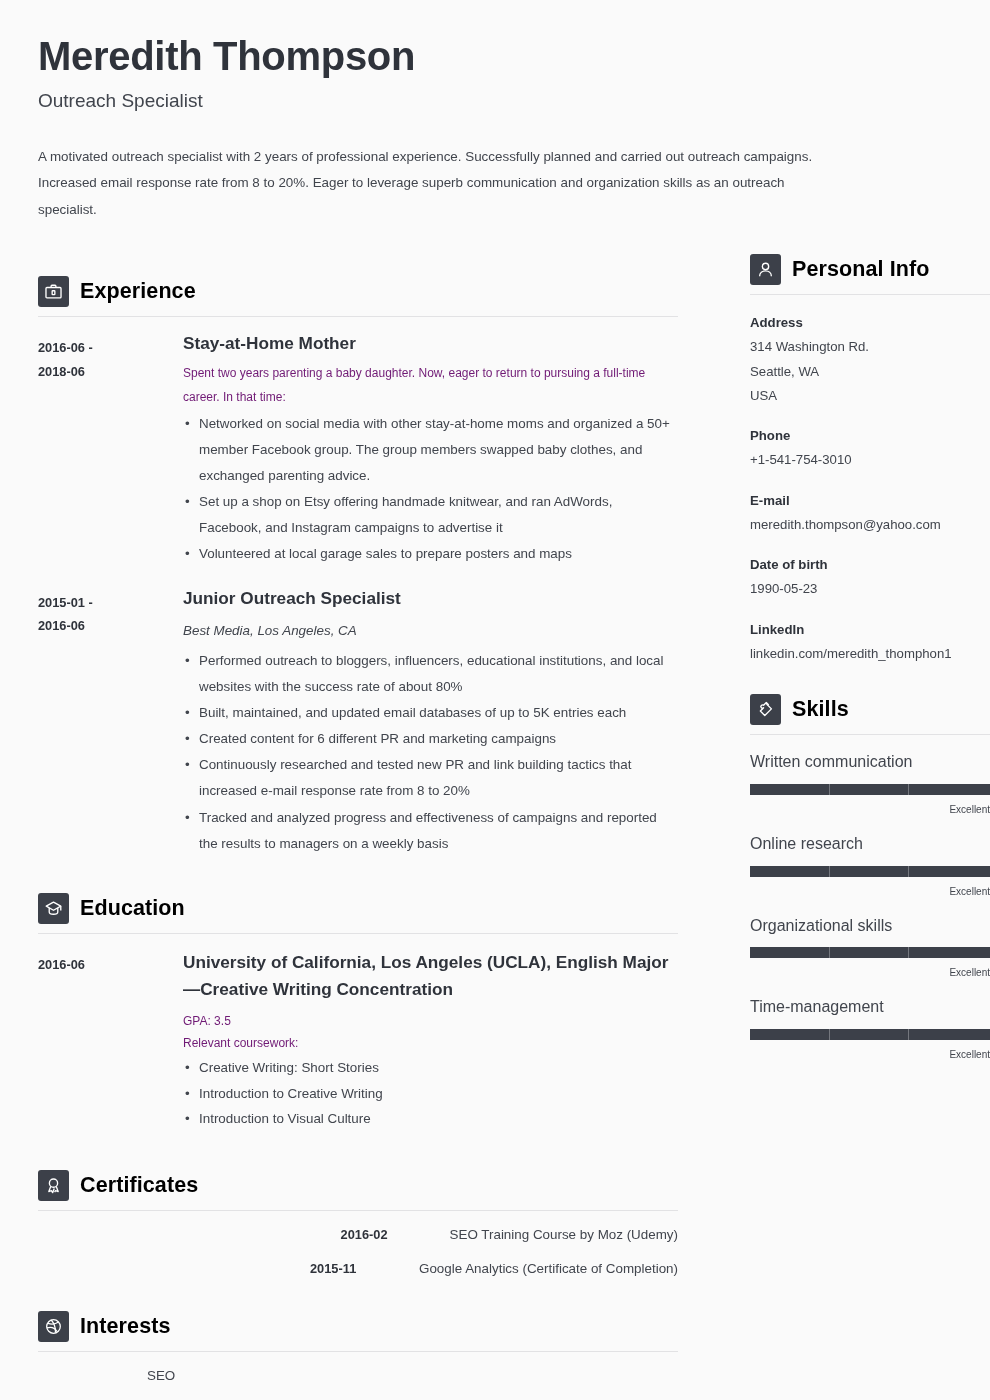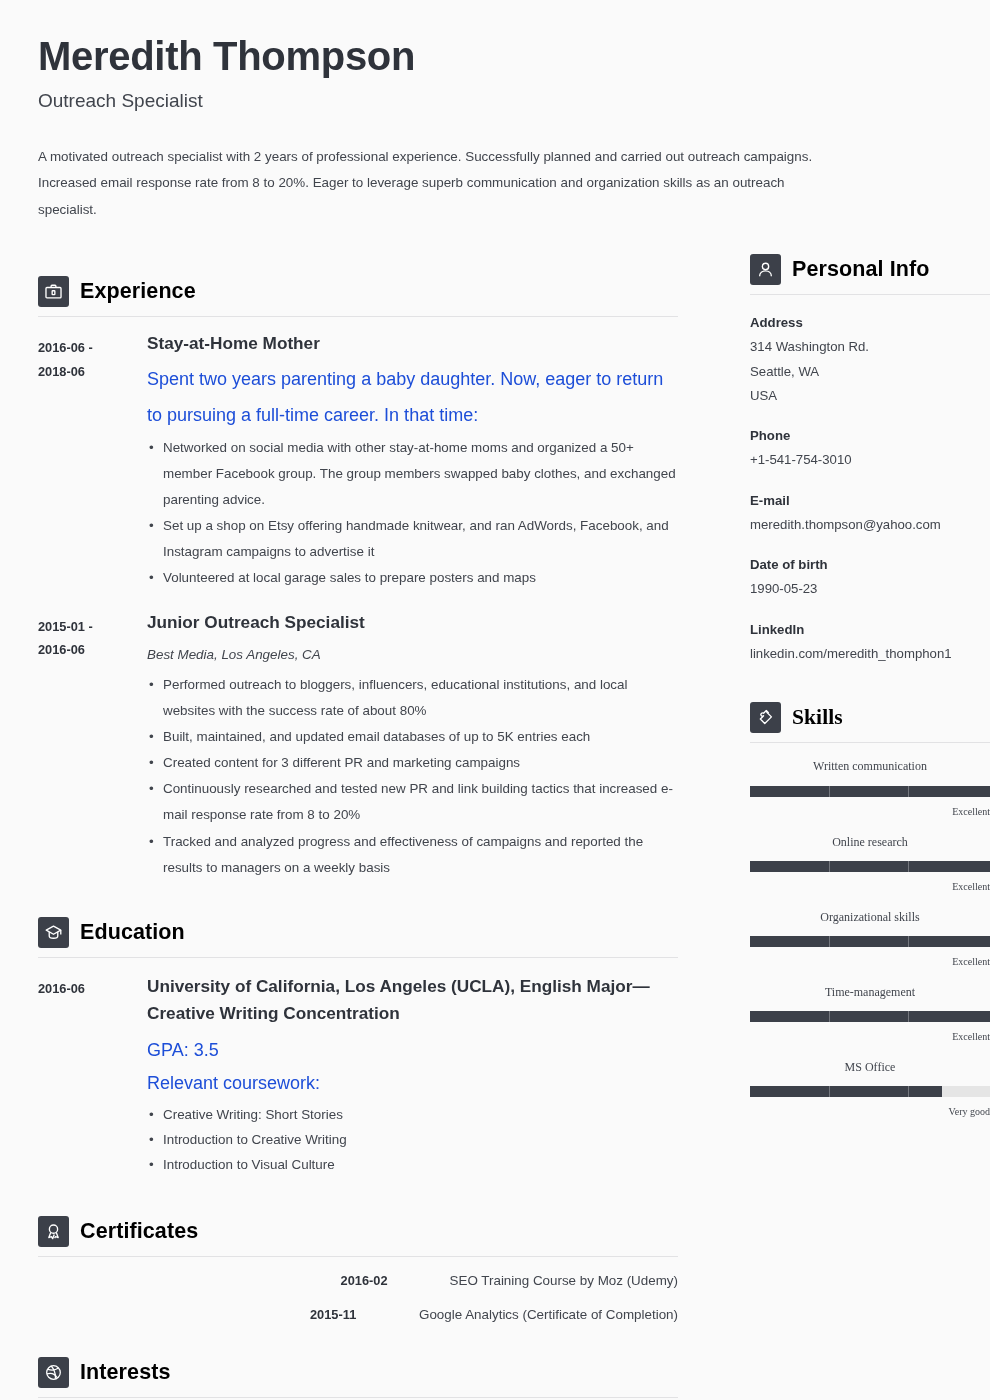--- a/index.html
+++ b/index.html
@@ -79,20 +79,21 @@
   .sec-rule {
     height: 1px;
     background: #e2e2e4;
     width: 100%;
   }
 
   
   .entry {
     display: flex;
     padding-top: 15px;
+    gap: 36px;
   }
   .entry-date {
     width: 109px;
     flex: 0 0 109px;
     font-size: 12.8px;
     font-weight: bold;
     color: #2f333b;
     line-height: 1.85;
     padding-top: 4px;
   }
@@ -105,23 +106,23 @@
     line-height: 1.38;
   }
   .entry-sub {
     font-size: 13.4px;
     font-style: italic;
     color: #41454d;
     margin-top: 10px;
     line-height: 1.6;
   }
   .entry-desc {
-    font-size: 18px;
+    font-size: 12px;
     line-height: 2.0;
-    color: #1d4ed8;
+    color: #701a75;
     margin-top: 5px;
   }
   .bullets {
     list-style: none;
     margin-top: 2px;
   }
   .bullets li {
     position: relative;
     font-size: 13.4px;
     line-height: 1.95;
@@ -165,28 +166,27 @@
     font-weight: bold;
     color: #2f333b;
     line-height: 1.9;
   }
   .info-value {
     font-size: 13.2px;
     color: #41454d;
     line-height: 1.85;
   }
 
-  .skills-wrap { margin-top: 36px; font-family: Liberation Serif, serif; }
+  .skills-wrap { margin-top: 28px; }
   .skill { margin-top: 14px; }
   .skill:first-child { margin-top: 12px; }
   .skill-name {
-    font-size: 12px;
+    font-size: 16px;
     color: #41454d;
     line-height: 1.6;
-    text-align: center;
   }
   .skill-bar {
     position: relative;
     height: 11px;
     margin-top: 9px;
     background: #e5e5e5;
     overflow: hidden;
   }
   .skill-bar-fill {
     position: absolute;
@@ -259,21 +259,21 @@
           <div class="entry-date">
             <div>2015-01 -</div>
             <div>2016-06</div>
           </div>
           <div class="entry-body">
             <div class="entry-title">Junior Outreach Specialist</div>
             <div class="entry-sub">Best Media, Los Angeles, CA</div>
             <ul class="bullets" style="margin-top:6px;">
               <li>Performed outreach to bloggers, influencers, educational institutions, and local websites with the success rate of about 80%</li>
               <li>Built, maintained, and updated email databases of up to 5K entries each</li>
-              <li>Created content for 3 different PR and marketing campaigns</li>
+              <li>Created content for 6 different PR and marketing campaigns</li>
               <li>Continuously researched and tested new PR and link building tactics that increased e-mail response rate from 8 to 20%</li>
               <li>Tracked and analyzed progress and effectiveness of campaigns and reported the results to managers on a weekly basis</li>
             </ul>
           </div>
         </div>
       </div>
 
       <div class="section sec-gap-edu">
         <div class="sec-head">
           <span class="sec-icon">
@@ -450,29 +450,18 @@
           <div class="skill-bar">
             <div class="skill-bar-fill" style="width: 100%;"></div>
             <div class="skill-bar-ticks">
                 <i style="left:33%"></i>
                 <i style="left:66%"></i>
               </div>
           </div>
           <div class="skill-level">Excellent</div>
         </div>
 
-        <div class="skill">
-          <div class="skill-name">MS Office</div>
-          <div class="skill-bar">
-            <div class="skill-bar-fill" style="width: 80%;"></div>
-            <div class="skill-bar-ticks">
-                <i style="left:33%"></i>
-                <i style="left:66%"></i>
-              </div>
-          </div>
-          <div class="skill-level">Very good</div>
-        </div>
       </div>
 
     </div>
 
   </div>
 </div>
 
 </body></html>

